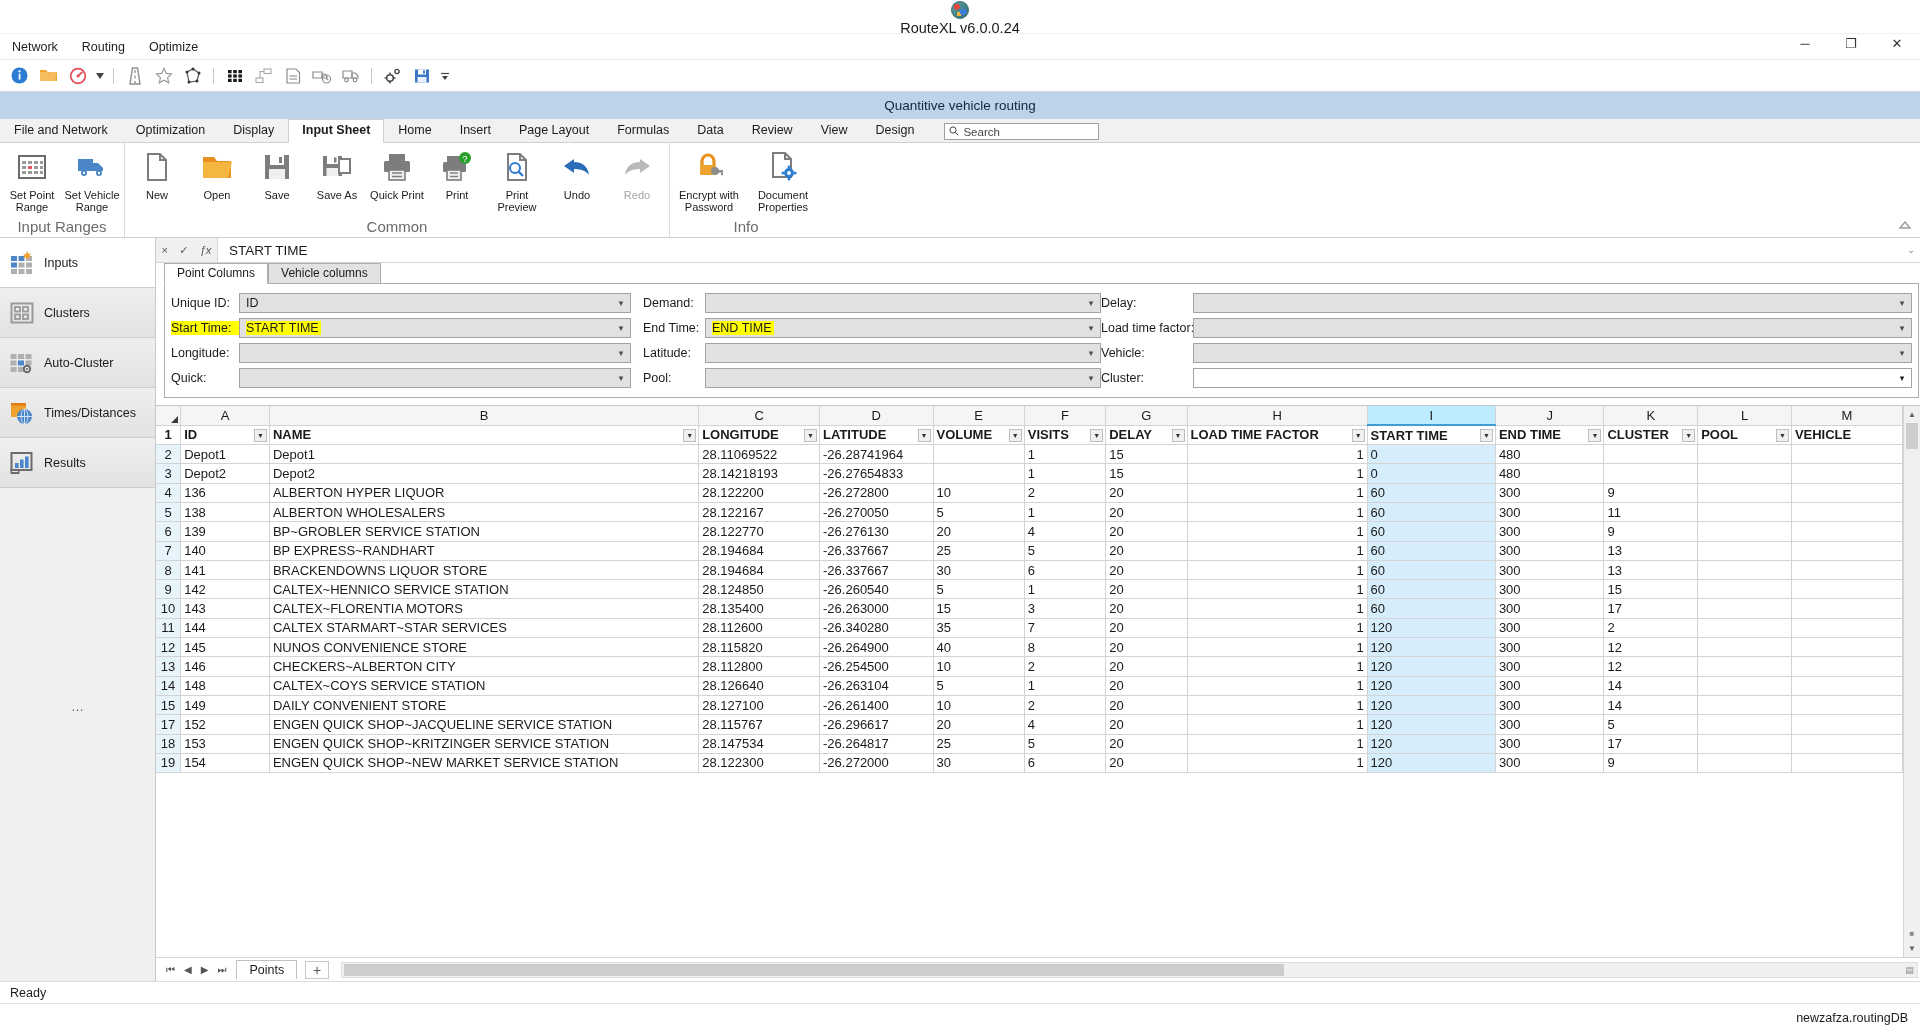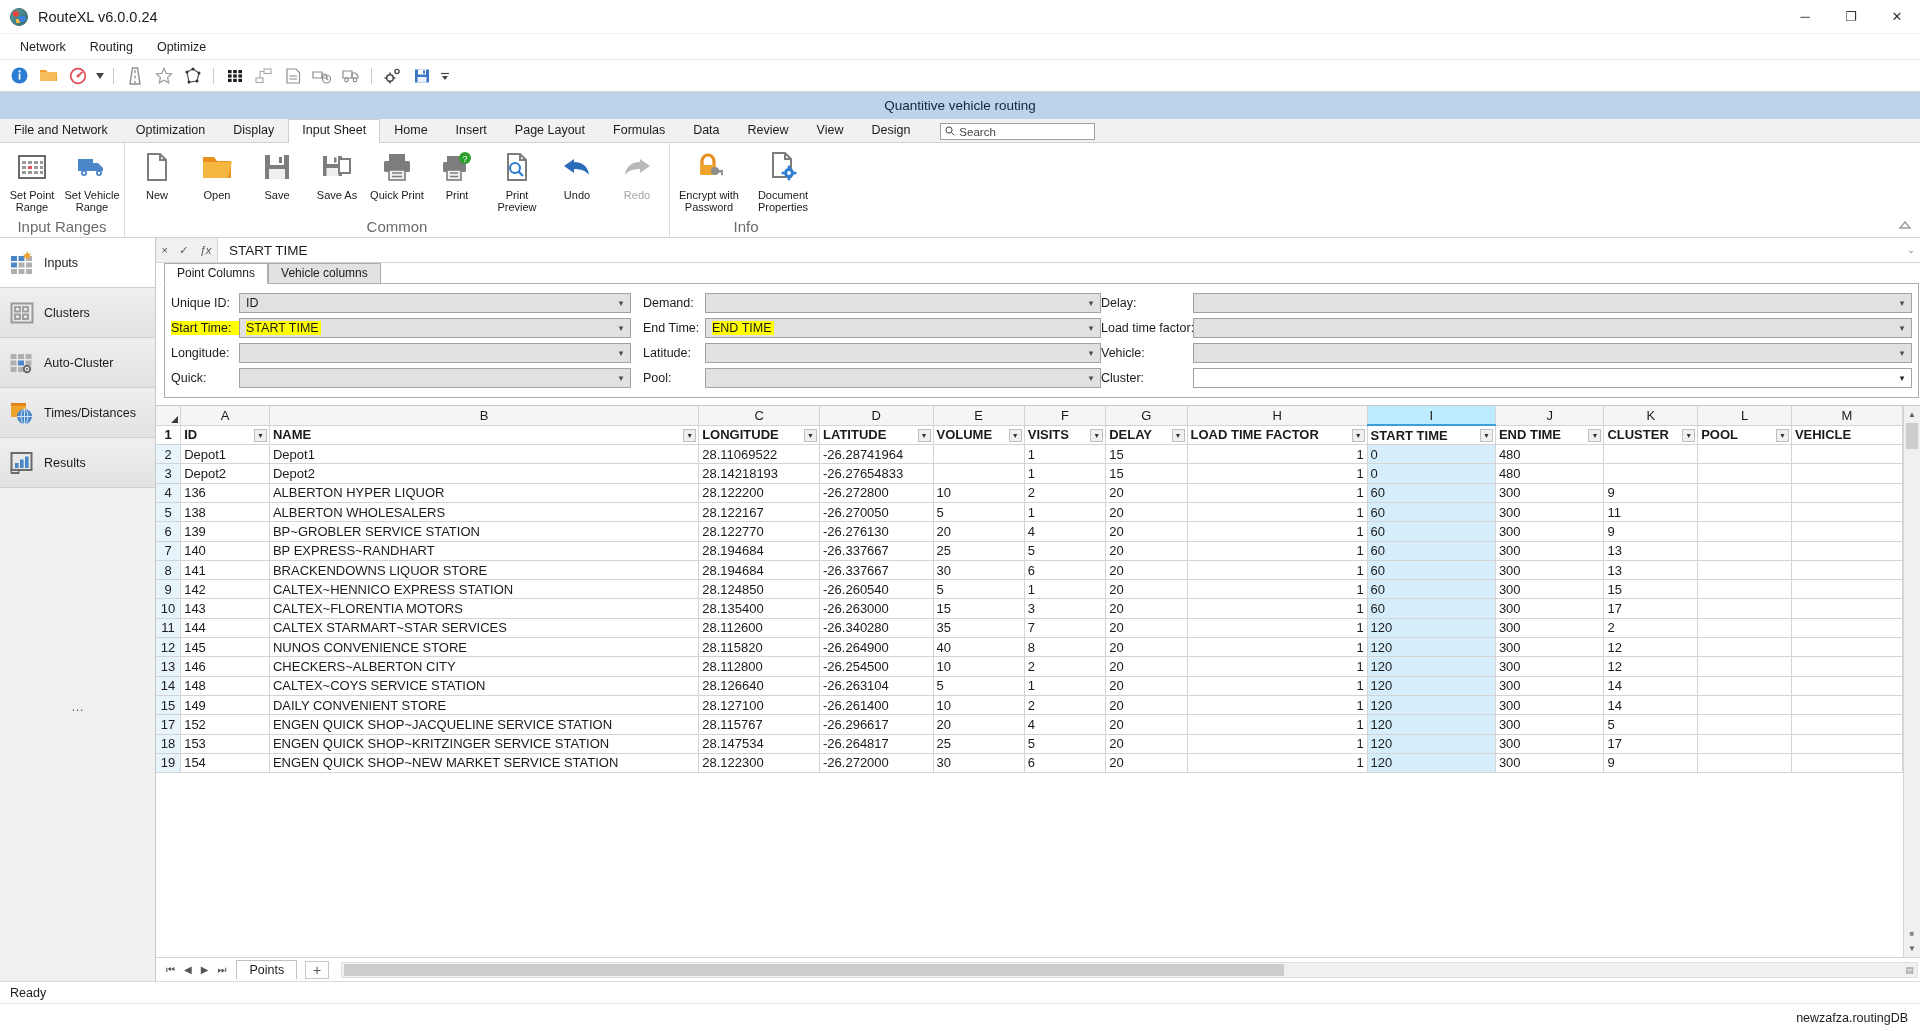--- a/index.html
+++ b/index.html
@@ -6,50 +6,50 @@
   html, body { margin:0; padding:0; }
   body {
     width:1920px; height:1031px;
     font-family:"Liberation Sans", sans-serif;
     font-size:13px; color:#1b1b1b;
     background:#ffffff; overflow:hidden;
     -webkit-font-smoothing:antialiased;
   }
 
   
-  .titlebar { height:34px; display:flex; align-items:center; background:#fff; border-bottom:1px solid #f0f0f0; }
+  .titlebar { height:34px; display:flex; align-items:center; background:#fff; border-bottom:1px solid #f0f0f0;flex-direction:column; }
   .app-icon { width:20px; height:20px; margin-left:9px; margin-right:9px; position:relative; flex:0 0 auto; }
   .app-icon .globe { position:absolute; inset:1px; border-radius:50%;
       background:
         radial-gradient(circle at 30% 30%, #e8453c 0 18%, transparent 19%),
         radial-gradient(circle at 70% 62%, #3b7dd8 0 22%, transparent 23%),
         radial-gradient(circle at 45% 75%, #f5b53d 0 16%, transparent 17%),
         linear-gradient(135deg,#5f9ea0,#2f6f73);
       border:1px solid #3a6b6e; }
   .title-text { font-size:14.5px; color:#1b1b1b; }
   .win-ctl { margin-left:auto; display:flex; height:34px; }
   .win-btn { width:46px; display:flex; align-items:center; justify-content:center; color:#333; }
 
   
-  .menubar { height:26px; display:flex; align-items:center; background:#fff; padding-left:8px; border-bottom:1px solid #e9e9e9; }
+  .menubar { height:26px; display:flex; align-items:center; background:#fff; padding-left:0; border-bottom:1px solid #e9e9e9; }
   .menubar .mi { padding:3px 12px; font-size:12.5px; color:#222; }
 
   
   .qtoolbar { height:32px; display:flex; align-items:center; gap:2px; padding:0 6px; background:#fff; border-bottom:1px solid #d6d6d6; }
   .qt { width:27px; height:26px; display:flex; align-items:center; justify-content:center; }
   .qt-sep { width:1px; height:16px; background:#c9c9c9; margin:0 5px; }
 
   
   .docstrip { height:27px; background:#bcd3ea; display:flex; align-items:center; justify-content:center;
               font-size:13.5px; color:#12263a; }
 
   
   .ribbon-tabs { height:24px; background:#f1f1f1; display:flex; align-items:flex-end; border-bottom:1px solid #d0d0d0; position:relative; }
   .rtab { padding:3px 13px 4px; font-size:12.5px; color:#1b1b1b; line-height:15px; border:1px solid transparent; border-bottom:none; }
-  .rtab.active { background:#fff; border-color:#d0d0d0; position:relative; z-index:2; margin-bottom:-1px; padding-bottom:5px; }
+  .rtab.active { background:#fff; border-color:#d0d0d0; position:relative; z-index:2; margin-bottom:-1px; padding-bottom:5px;font-weight:bold; }
   .search-box { margin-left:16px; width:155px; height:17px; border:1px solid #a0a0a0; background:#fff;
                 display:flex; align-items:center; gap:4px; padding:0 4px; font-size:11.5px; color:#444; margin-bottom:2px; }
 
   
   .ribbon { height:95px; background:#fff; display:flex; border-bottom:1px solid #d0d0d0; position:relative; }
   .rgroup { display:flex; flex-direction:column; justify-content:space-between; padding:4px 2px 0; position:relative; }
   .rgroup + .rgroup { border-left:1px solid #dcdcdc; }
   .rgroup-items { display:flex; align-items:flex-start; height:72px; }
   .rgroup-label { text-align:center; font-size:15px; color:#6b6b6b; padding-bottom:2px; }
   .rbtn { width:60px; display:flex; flex-direction:column; align-items:center; padding:3px 2px; gap:2px; }
@@ -883,21 +883,21 @@
                   <td class="num">1</td>
                   <td class="selcol">60</td>
                   <td>300</td>
                   <td>13</td>
                   <td></td>
                   <td></td>
                 </tr>
                 <tr>
                   <td class="rn">9</td>
                   <td>142</td>
-                  <td>CALTEX~HENNICO EXPRESS STATION</td>
+                  <td>CALTEX~HENNICO SERVICE STATION</td>
                   <td>28.124850</td>
                   <td>-26.260540</td>
                   <td>5</td>
                   <td>1</td>
                   <td>20</td>
                   <td class="num">1</td>
                   <td class="selcol">60</td>
                   <td>300</td>
                   <td>15</td>
                   <td></td>

